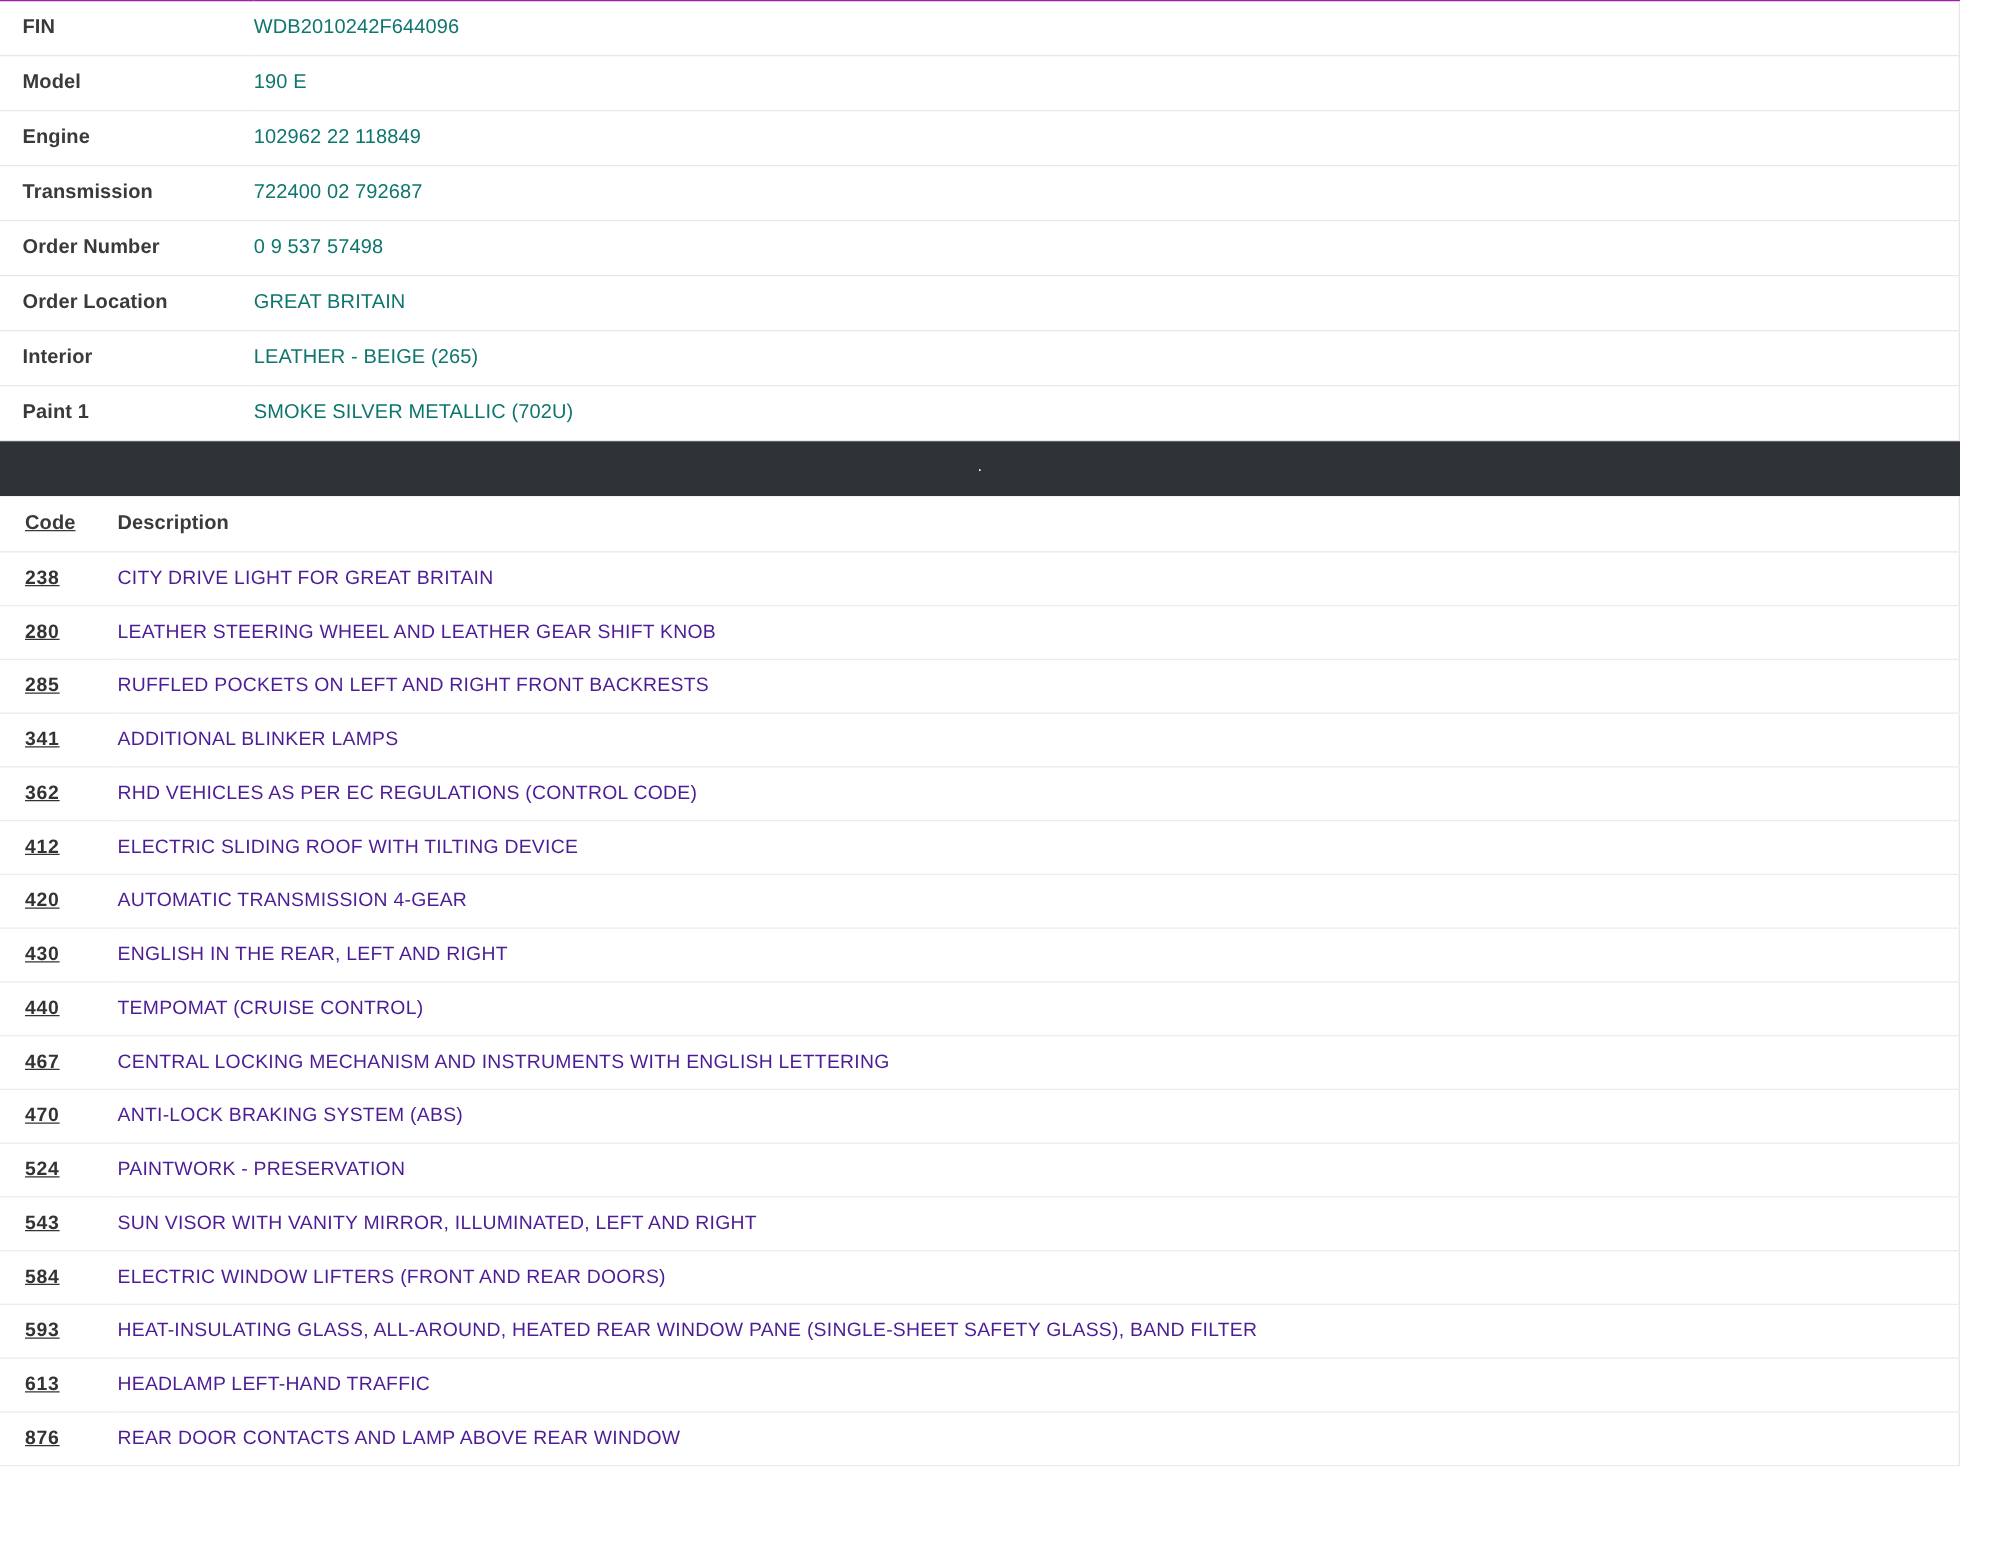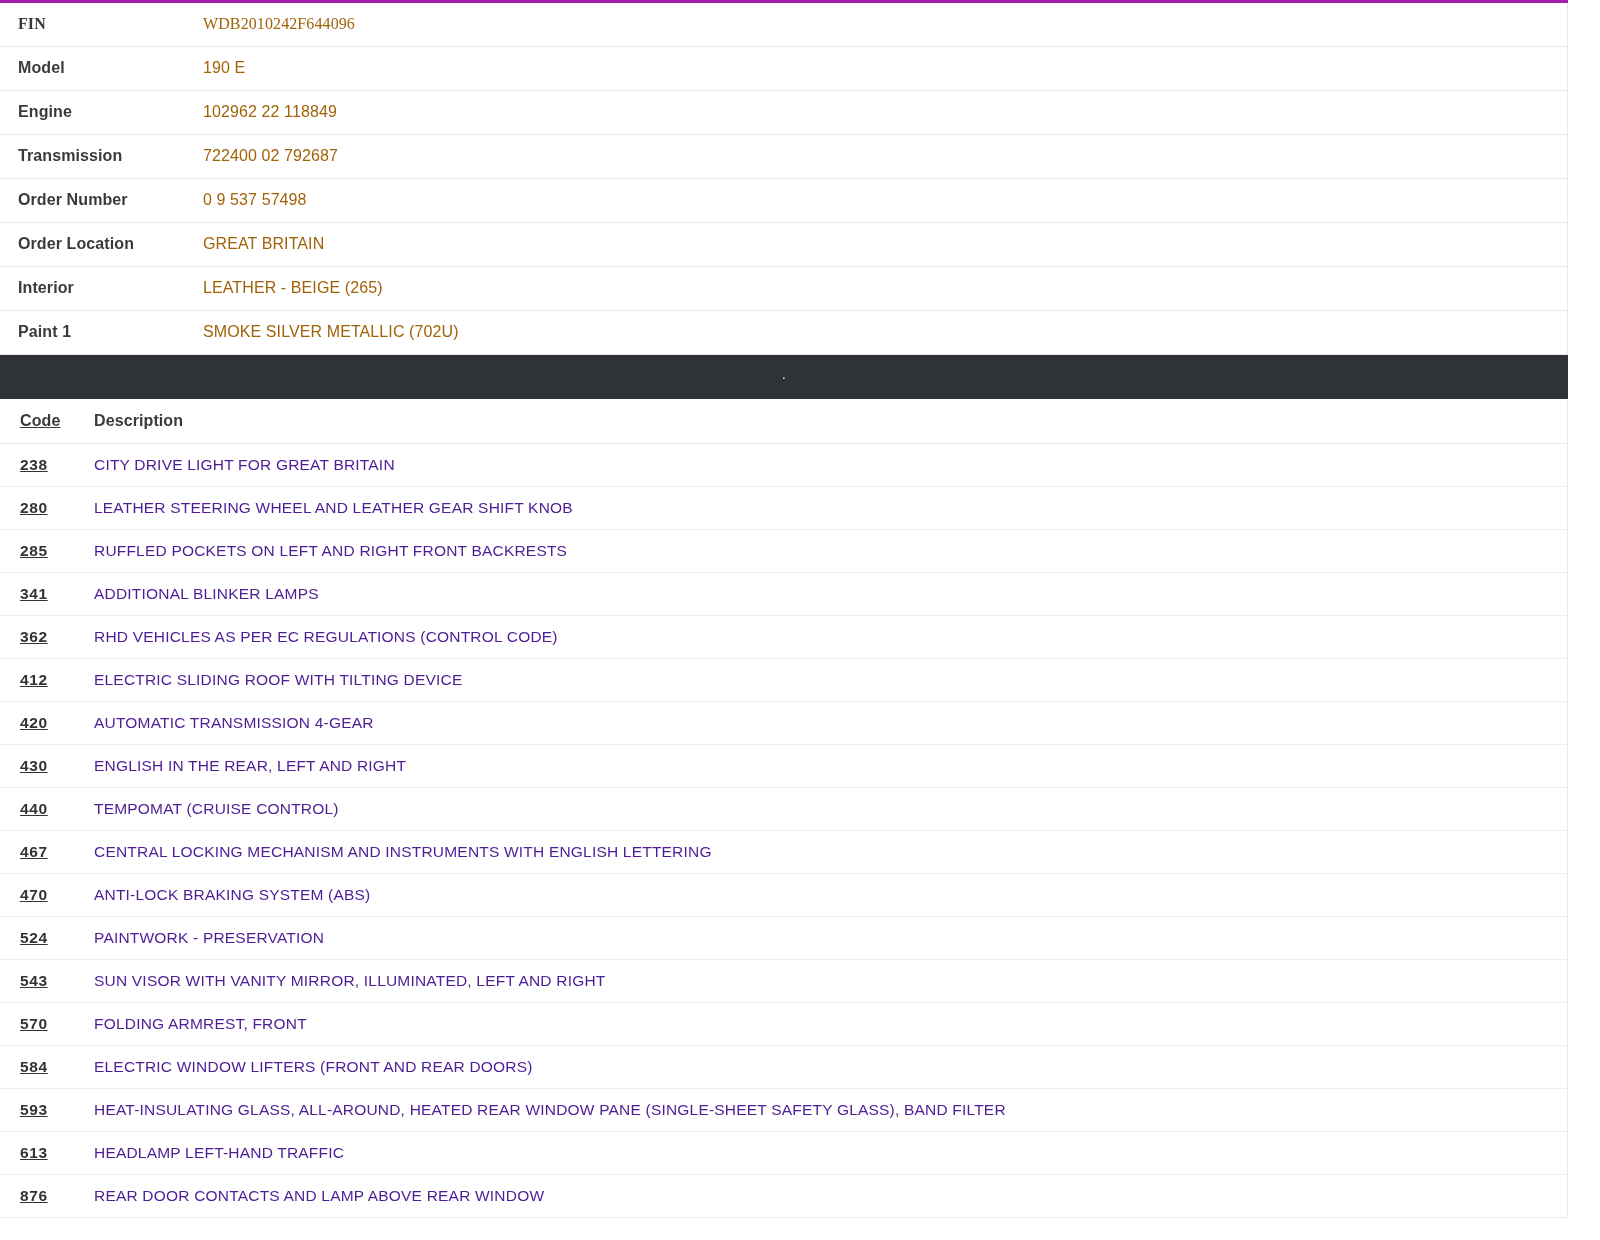--- a/index.html
+++ b/index.html
@@ -25,38 +25,37 @@
     width: 1568px;
     margin: 0 0 0 0;
     border-collapse: collapse;
     background: #fff;
     border-right: 1px solid #e6e6e6;
   }
   .specs tr {
     border-bottom: 1px solid #e8e8e8;
   }
   .specs tr:first-child {
-    border-top: 3px solid #a21caf;
-    font-family: Liberation Serif, serif;
+    border-top: 1px solid #a21caf;
   }
   .specs td {
     padding: 11px 0 12px 0;
     font-size: 16px;
     line-height: 20px;
     vertical-align: middle;
   }
   .specs td.label {
     width: 185px;
     padding-left: 18px;
     font-weight: bold;
     color: #3a3a3a;
     letter-spacing: 0.1px;
   }
   .specs td.value {
-    color: #a16207;
+    color: #0f766e;
     padding-left: 0;
     letter-spacing: 0.1px;
   }
 
   
   .band {
     width: 1568px;
     height: 44px;
     background: #2f3337;
     display: flex;
@@ -214,24 +213,20 @@
         </tr>
         <tr>
           <td class="col-code">524</td>
           <td class="col-desc">PAINTWORK - PRESERVATION</td>
         </tr>
         <tr>
           <td class="col-code">543</td>
           <td class="col-desc">SUN VISOR WITH VANITY MIRROR, ILLUMINATED, LEFT AND RIGHT</td>
         </tr>
         <tr>
-          <td class="col-code">570</td>
-          <td class="col-desc">FOLDING ARMREST, FRONT</td>
-        </tr>
-        <tr>
           <td class="col-code">584</td>
           <td class="col-desc">ELECTRIC WINDOW LIFTERS (FRONT AND REAR DOORS)</td>
         </tr>
         <tr>
           <td class="col-code">593</td>
           <td class="col-desc">HEAT-INSULATING GLASS, ALL-AROUND, HEATED REAR WINDOW PANE (SINGLE-SHEET SAFETY GLASS), BAND FILTER</td>
         </tr>
         <tr>
           <td class="col-code">613</td>
           <td class="col-desc">HEADLAMP LEFT-HAND TRAFFIC</td>

